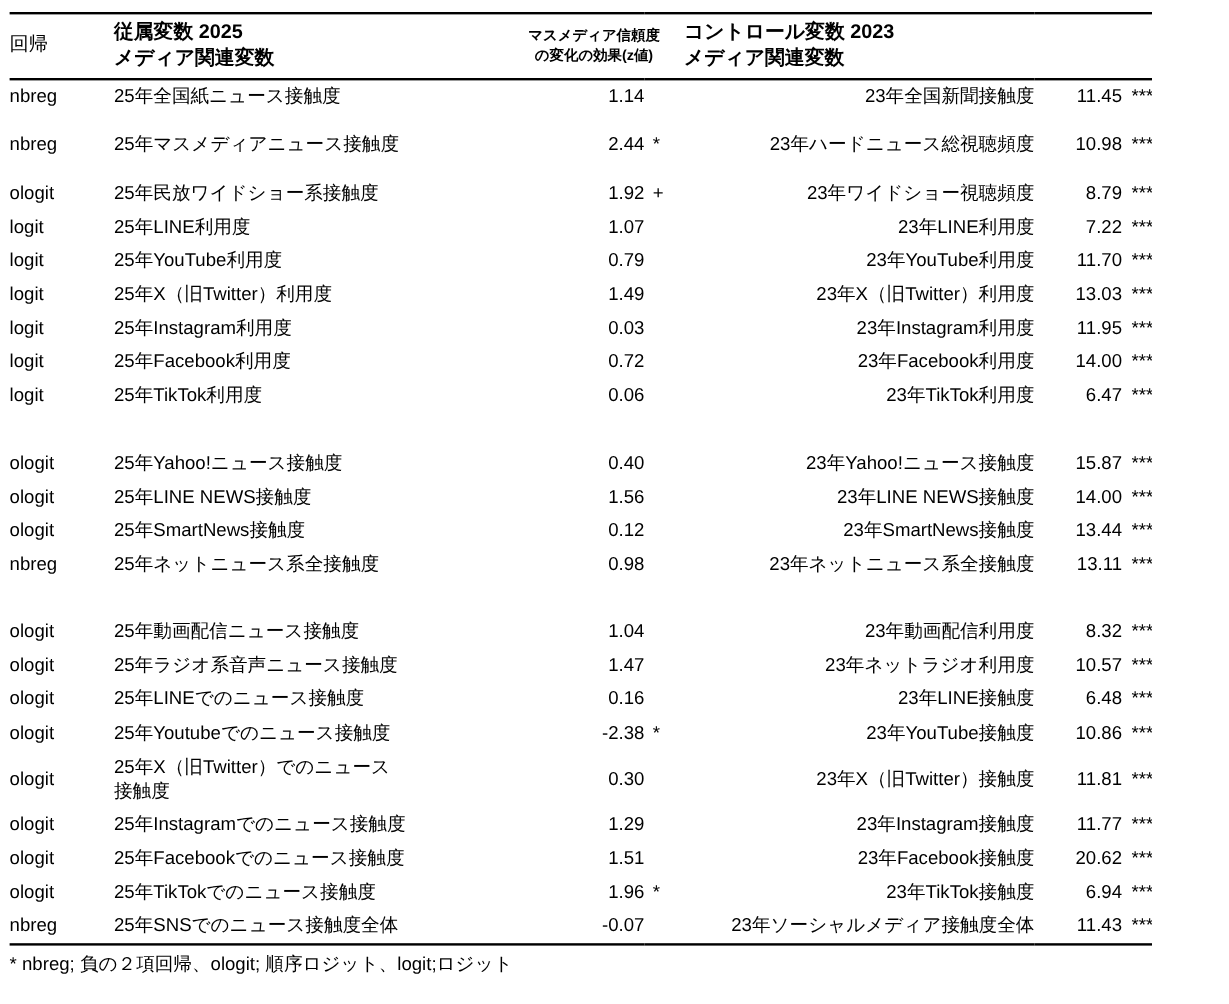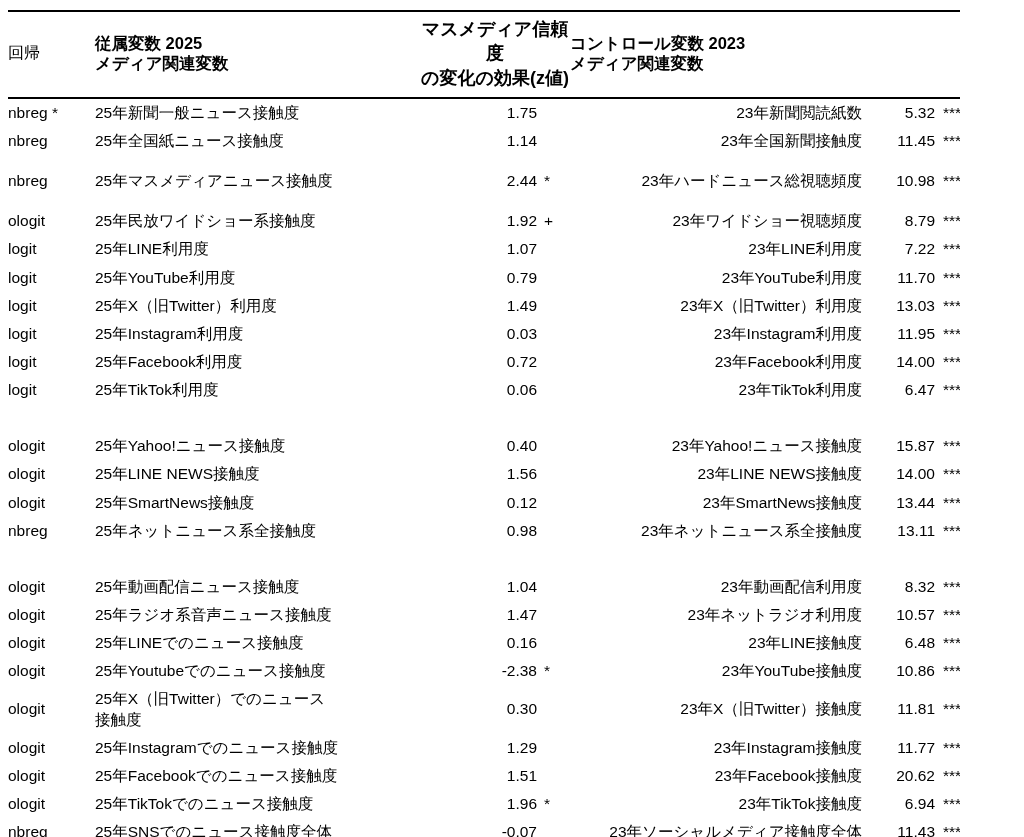--- a/index.html
+++ b/index.html
@@ -35,21 +35,21 @@
     padding: 5px 0 7px 0;
     vertical-align: middle;
     line-height: 1.25;
   }
   th.h-reg { text-align: left; font-weight: normal; font-size: 16px; }
   th.h-dep, th.h-ctl {
     text-align: left; font-weight: bold; font-size: 16.5px;
     white-space: pre-line;
   }
   th.h-eff {
-    text-align: center; font-weight: bold; font-size: 18px;
+    text-align: center; font-weight: bold; font-size: 12px;
     white-space: pre-line; line-height: 1.35;
   }
   th.h-zv { text-align: right; padding-left: 45px; font-weight: normal; font-size: 16px; }
 
   tbody td {
     padding: 4px 0;
     font-size: 15.5px;
     line-height: 1.3;
     vertical-align: middle;
   }
@@ -93,29 +93,20 @@
 メディア関連変数</th>
         <th class="h-eff" colspan="2">マスメディア信頼度
 の変化の効果(z値)</th>
         <th class="h-ctl">コントロール変数 2023
 メディア関連変数</th>
         <th class="h-zv" colspan="2">z値</th>
       </tr>
     </thead>
     <tbody id="table-body">
         <tr>
-    <td class="c-reg">nbreg *</td>
-    <td class="c-dep">25年新聞一般ニュース接触度</td>
-    <td class="c-eff">1.75</td>
-    <td class="c-effsig"></td>
-    <td class="c-ctl">23年新聞閲読紙数</td>
-    <td class="c-z">5.32</td>
-    <td class="c-zsig">***</td>
-  </tr>
-        <tr>
     <td class="c-reg">nbreg</td>
     <td class="c-dep">25年全国紙ニュース接触度</td>
     <td class="c-eff">1.14</td>
     <td class="c-effsig"></td>
     <td class="c-ctl">23年全国新聞接触度</td>
     <td class="c-z">11.45</td>
     <td class="c-zsig">***</td>
   </tr>
         <tr class="spacer-small">
           <td colspan="7"></td>

